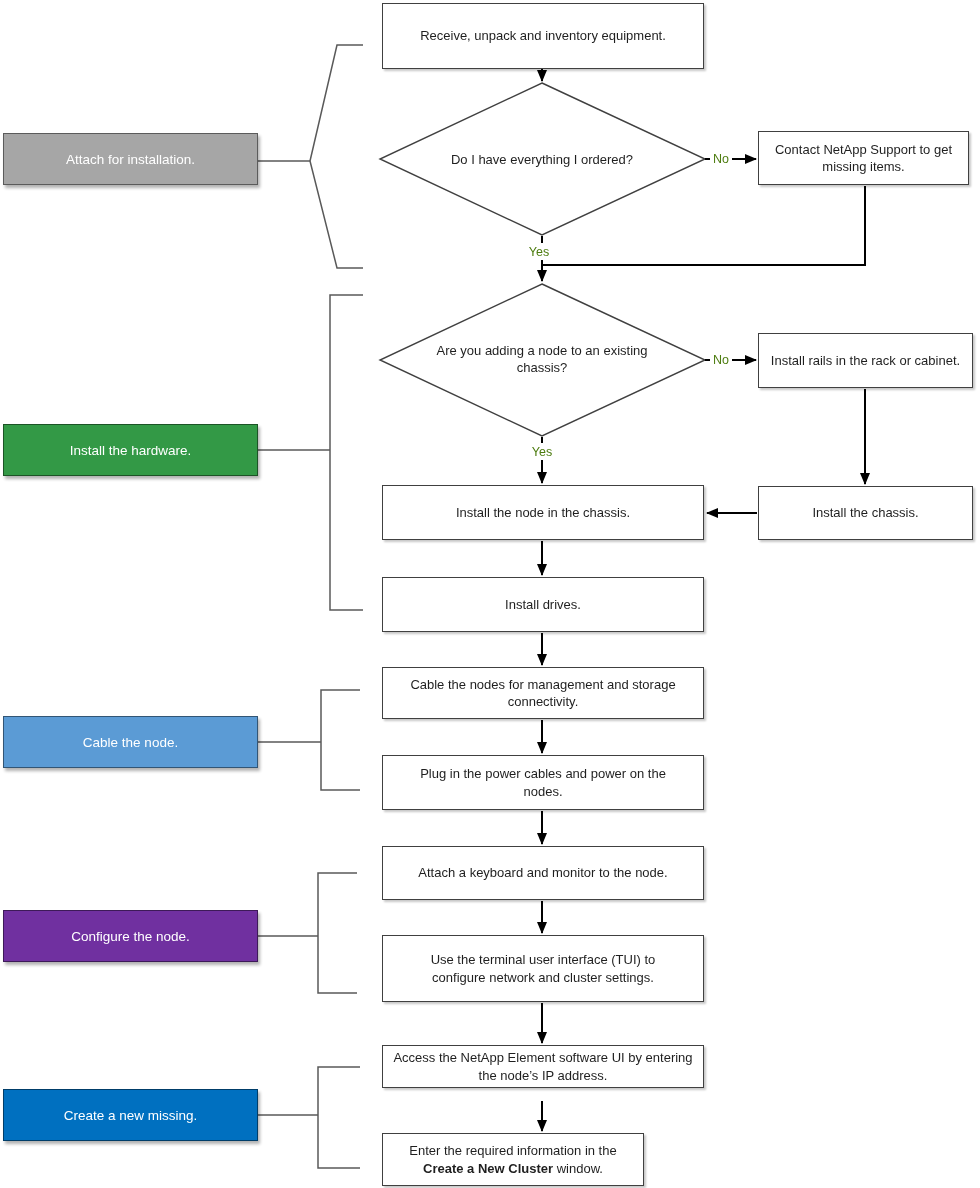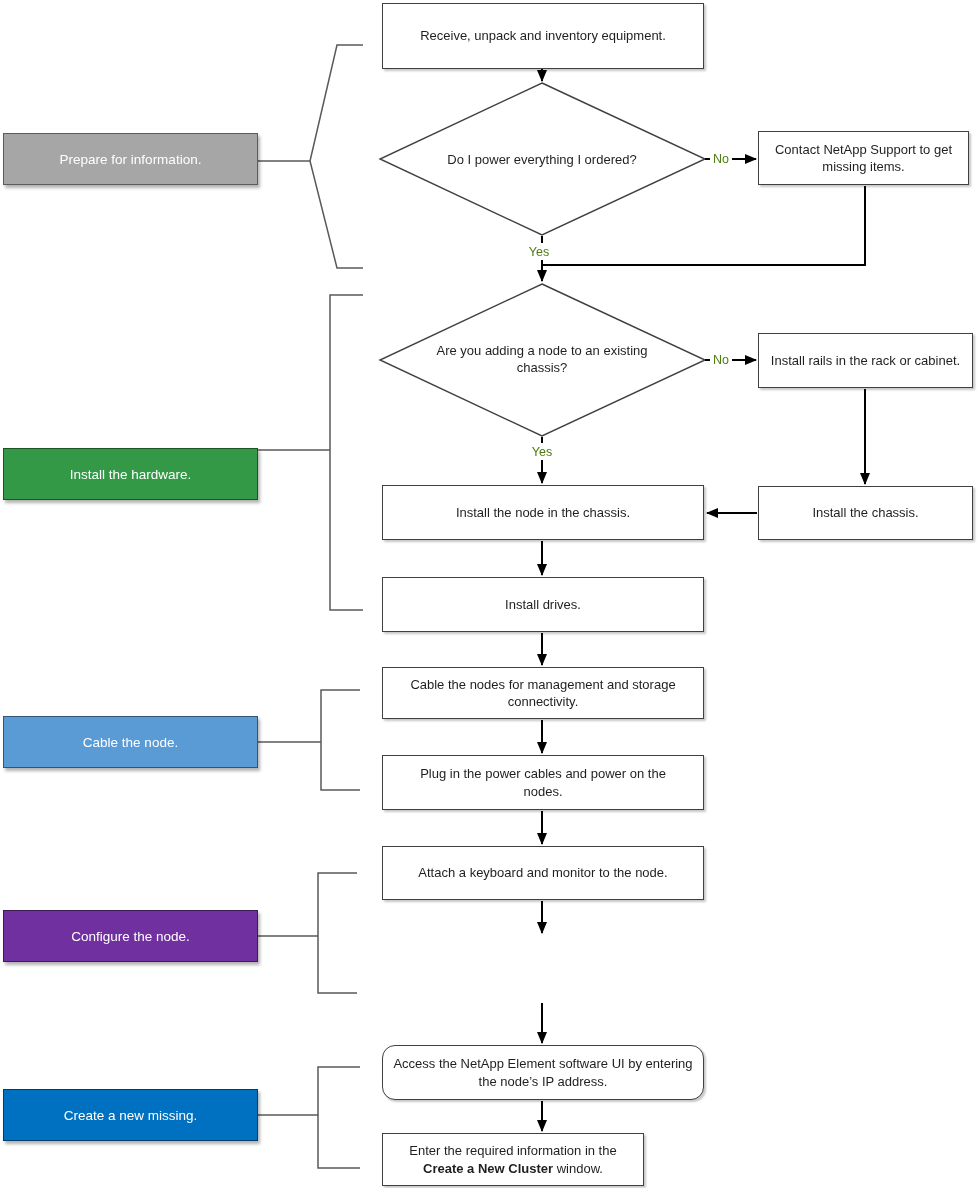--- a/index.html
+++ b/index.html
@@ -75,23 +75,23 @@
       <line x1="542" y1="633" x2="542" y2="665" marker-end="url(#ah)"></line>
       <line x1="542" y1="720" x2="542" y2="753" marker-end="url(#ah)"></line>
       <line x1="542" y1="811" x2="542" y2="844" marker-end="url(#ah)"></line>
       <line x1="542" y1="901" x2="542" y2="933" marker-end="url(#ah)"></line>
       <line x1="542" y1="1003" x2="542" y2="1043" marker-end="url(#ah)"></line>
       <line x1="542" y1="1101" x2="542" y2="1131" marker-end="url(#ah)"></line>
     </g>
   </svg>
 
   <div class="phase" style="left: 3px; top: 133px; background-color: rgb(166, 166, 166);">
-      <span>Prepare for information.</span>
+      <span>Attach for installation.</span>
     </div>
-  <div class="phase" style="left: 3px; top: 424px; background-color: rgb(51, 153, 70); margin-top: 24px;">
+  <div class="phase" style="left: 3px; top: 424px; background-color: rgb(51, 153, 70);">
       <span>Install the hardware.</span>
     </div>
   <div class="phase" style="left: 3px; top: 716px; background-color: rgb(91, 155, 213);">
       <span>Cable the node.</span>
     </div>
   <div class="phase" style="left: 3px; top: 910px; background-color: rgb(112, 48, 160);">
       <span>Configure the node.</span>
     </div>
   <div class="phase" style="left: 3px; top: 1089px; background-color: rgb(0, 112, 192);">
       <span>Create a new missing.</span>
@@ -108,42 +108,45 @@
     </div>
   <div class="box" style="left:382px;top:667px;width:322px;height:52px;">
       <span>Cable the nodes for management and storage connectivity.</span>
     </div>
   <div class="box" style="left:382px;top:755px;width:322px;height:55px;padding:4px 26px;">
       <span>Plug in the power cables and power on the nodes.</span>
     </div>
   <div class="box" style="left:382px;top:846px;width:322px;height:54px;">
       <span>Attach a keyboard and monitor to the node.</span>
     </div>
-  <div class="box" style="left:382px;top:1045px;width:322px;height:55px;border-radius:13px;">
+  <div class="box" style="left:382px;top:935px;width:322px;height:67px;padding:4px 24px;">
+      <span>Use the terminal user interface (TUI) to configure network and cluster settings.</span>
+    </div>
+  <div class="box" style="left:382px;top:1045px;width:322px;height:43px;">
       <span>Access the NetApp Element software UI by entering the node’s IP address.</span>
     </div>
   <div class="box" style="left:382px;top:1133px;width:262px;height:53px;">
     <div>
       <span>Enter the required information in the</span><br>
       <strong>Create a New Cluster</strong><span> window.</span>
     </div>
   </div>
 
   <div class="box" style="left:758px;top:131px;width:211px;height:54px;">
       <span>Contact NetApp Support to get missing items.</span>
     </div>
   <div class="box" style="left:758px;top:333px;width:215px;height:55px;">
       <span>Install rails in the rack or cabinet.</span>
     </div>
   <div class="box" style="left:758px;top:486px;width:215px;height:54px;">
       <span>Install the chassis.</span>
     </div>
 
   <div class="dtext" style="left:402px;top:140px;width:280px;height:40px;">
-      <span>Do I power everything I ordered?</span>
+      <span>Do I have everything I ordered?</span>
     </div>
   <div class="dtext" style="left:412px;top:334px;width:260px;height:52px;">
       <span>Are you adding a node to an existing chassis?</span>
     </div>
 
   <div class="lbl" style="left:521px;top:243px;width:36px;height:17px;">
       <span>Yes</span>
     </div>
   <div class="lbl" style="left:710px;top:151px;width:22px;height:16px;">
       <span>No</span>

